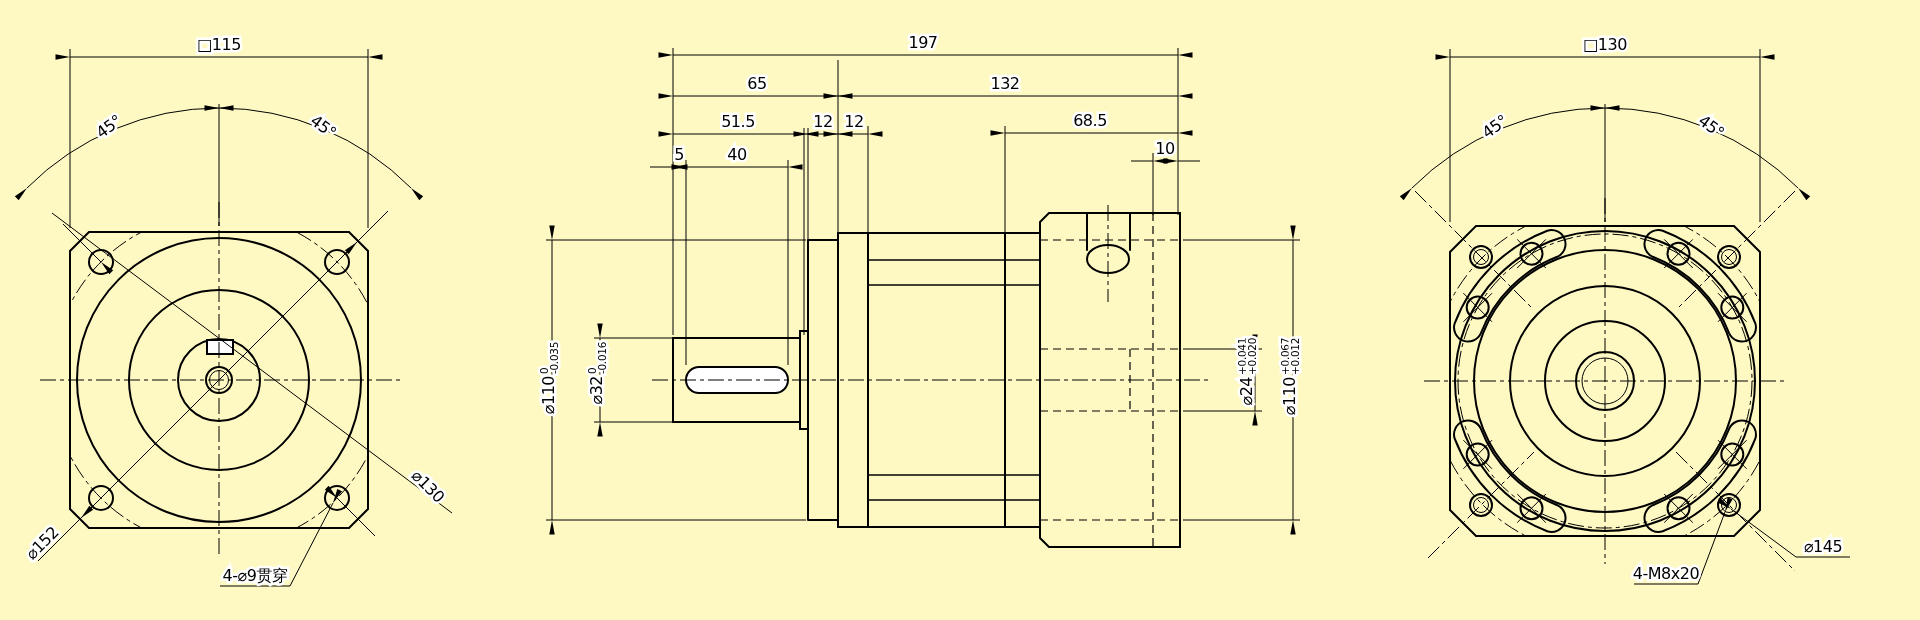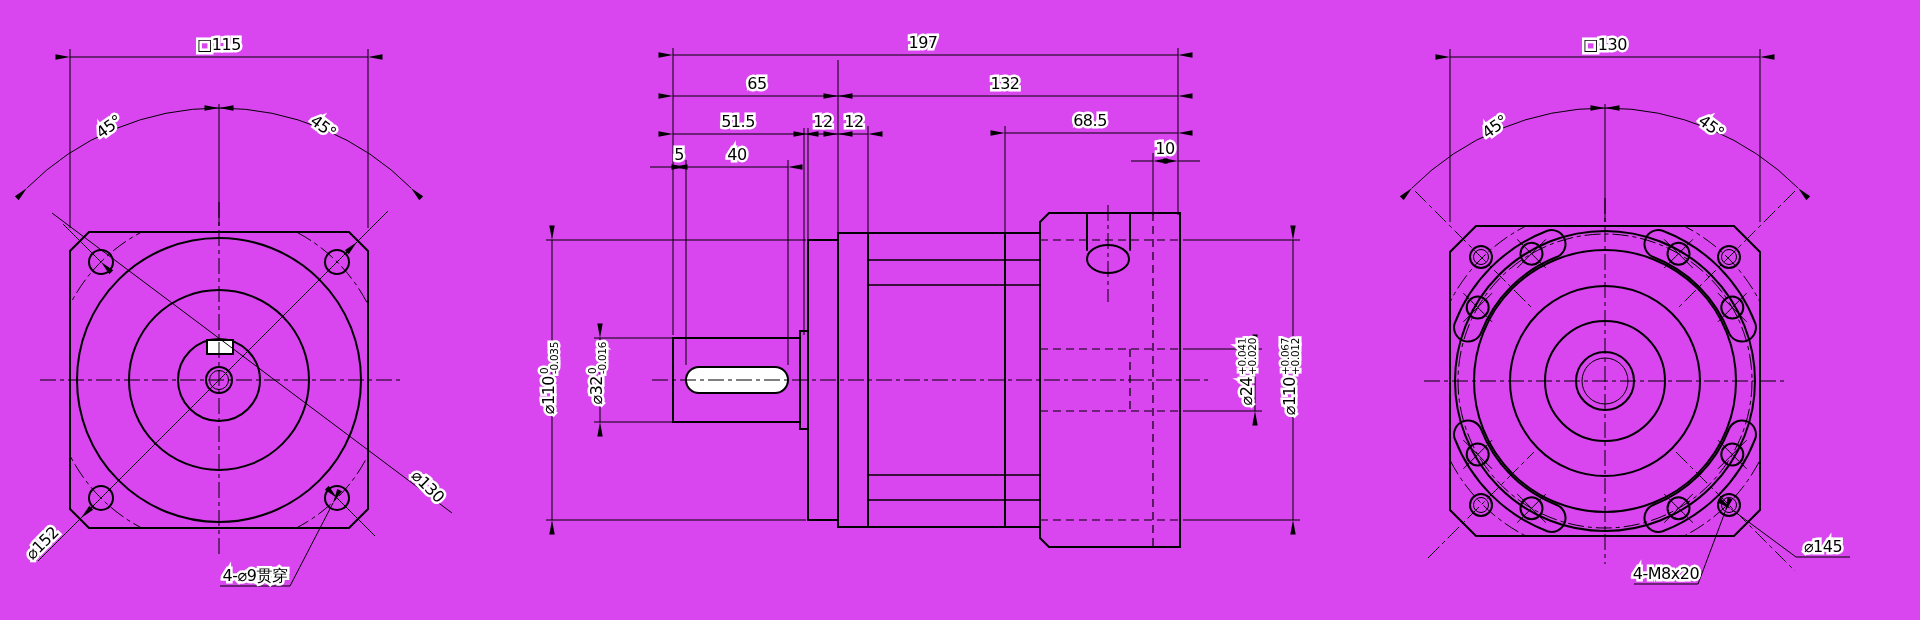--- a/index.html
+++ b/index.html
@@ -1,16 +1,16 @@
 <!DOCTYPE html>
 <html><head>
 <meta charset="utf-8">
 <style>
   html,body{margin:0;padding:0;background:#fff;}
-  .stage{width:1920px;height:620px;background:#d946ef;position:relative;overflow:hidden;}
+  .stage{width:1920px;height:620px;background:#fef9c3;position:relative;overflow:hidden;}
   svg{display:block;}
   .s2{stroke:#000;stroke-width:2;fill:none;stroke-linecap:round;}
   .s15{stroke:#000;stroke-width:1.4;fill:none;}
   .s1{stroke:#000;stroke-width:1;fill:none;}
   .cl{stroke:#000;stroke-width:1;fill:none;stroke-dasharray:16 4 4 4;}
   .hid{stroke:#000;stroke-width:1.2;fill:none;stroke-dasharray:8 5;}
   .wf{fill:#fff;stroke:#000;stroke-width:2;}
   text{font-family:"DejaVu Sans","Liberation Sans",sans-serif;fill:#000;
        stroke:#fff;stroke-width:5;paint-order:stroke;letter-spacing:-0.5px;}
   .t16{font-size:16px;}

